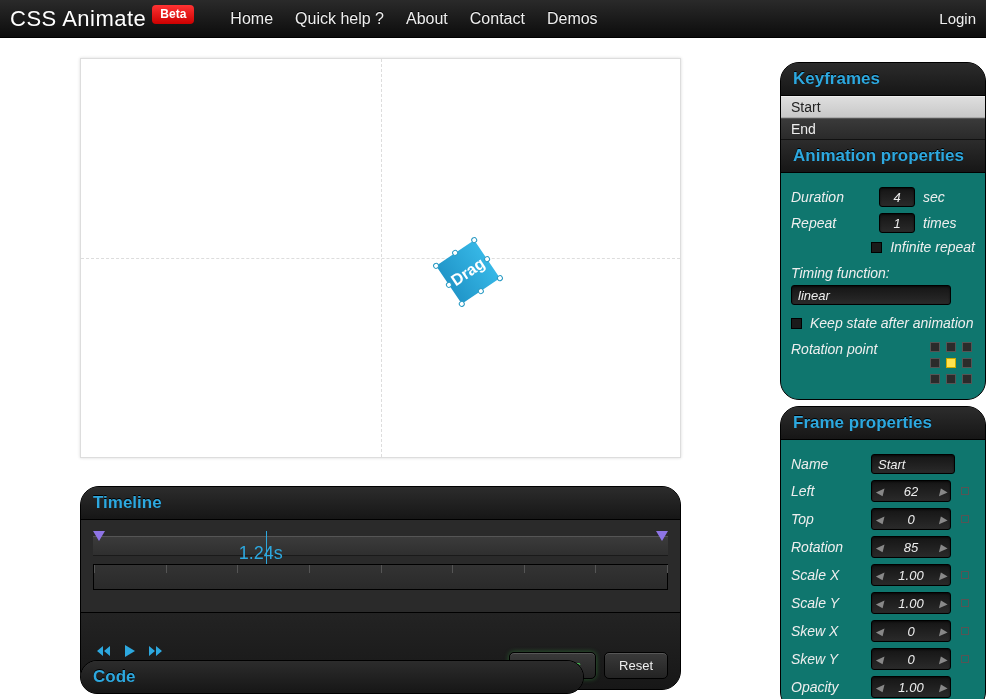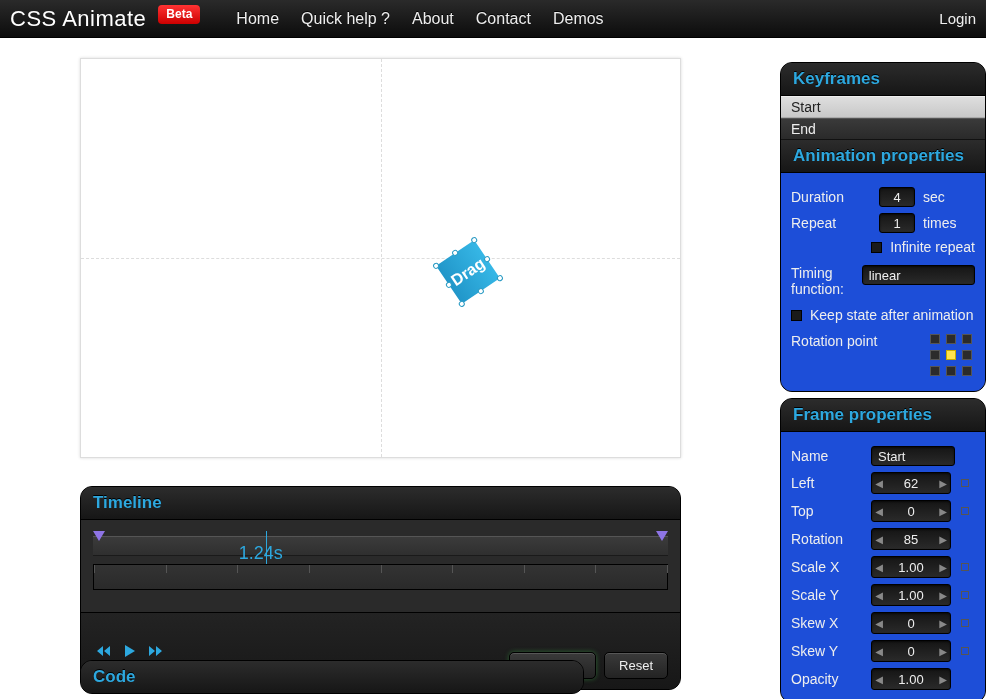--- a/index.html
+++ b/index.html
@@ -26,21 +26,21 @@
   }
   .brand {
     font-family: Impact, "Arial Black", sans-serif;
     font-size: 22px;
     letter-spacing: 0.5px;
     color: #fff;
     white-space: nowrap;
   }
   .beta {
     display: inline-block;
-    margin-left: 12px;
+    margin-left: 6px;
     padding: 2px 8px 3px 8px;
     font-family: Arial, sans-serif;
     font-size: 12px;
     font-weight: bold;
     color: #fff;
     background: linear-gradient(#f33, #c00);
     border-radius: 4px;
     position: relative;
     top: -4px;
   }
@@ -116,21 +116,21 @@
   .h-ml { left:-3px; top:50%; margin-top:-3px; }
   .h-mr { right:-3px; top:50%; margin-top:-3px; }
   .h-bl { left:-3px; bottom:-3px; }
   .h-bm { left:50%; bottom:-3px; margin-left:-3px; }
   .h-br { right:-3px; bottom:-3px; }
 
   
   .panel {
     background: #222;
     border: 1px solid #000;
-    border-radius: 12px;
+    border-radius: 19px;
     box-shadow: inset 0 1px 0 rgba(255,255,255,0.12);
     overflow: hidden;
   }
   .panel-head {
     padding: 6px 12px 6px 12px;
     color: #2da8df;
     font-weight: bold;
     font-size: 17px;
     text-shadow: 0 -1px 0 #000;
     background: linear-gradient(#2c2c2c,#161616);
@@ -255,22 +255,23 @@
     cursor: pointer;
   }
   .list-row.dark {
     background: linear-gradient(#3a3a3a,#2a2a2a);
     color: #eee;
     border-top: 1px solid #555;
     border-bottom: 1px solid #111;
   }
   .prop-body {
     padding: 8px 10px 12px 10px;
-    background: #1d4ed8;
+    background: #0f766e;
     font-size: 14px;
+    font-style: italic;
   }
   .row {
     display: flex;
     align-items: center;
     margin-top: 6px;
     gap: 8px;
   }
   .row .plabel { width: 80px; color:#eee; }
   .numbox, .txtbox, .selbox {
     background: linear-gradient(#151515,#2a2a2a);
@@ -441,21 +442,21 @@
       </div>
       <div class="row">
         <span class="plabel">Repeat</span>
         <span class="numbox">1</span>
         <span class="unit">times</span>
       </div>
       <div class="row" style="justify-content:flex-end">
         <span class="cbx"></span>
         <span>Infinite repeat</span>
       </div>
-      <div class="row" style="flex-direction:row; align-items:flex-start; gap:4px; margin-top:10px">
+      <div class="row" style="flex-direction:column; align-items:flex-start; gap:4px; margin-top:10px">
         <span>Timing function:</span>
         <span class="selbox">linear</span>
       </div>
       <div class="row" style="margin-top:10px">
         <span class="cbx"></span>
         <span>Keep state after animation</span>
       </div>
       <div class="row" style="margin-top:10px; align-items:flex-start">
         <span style="flex:1">Rotation point</span>
         <span class="rotgrid">

